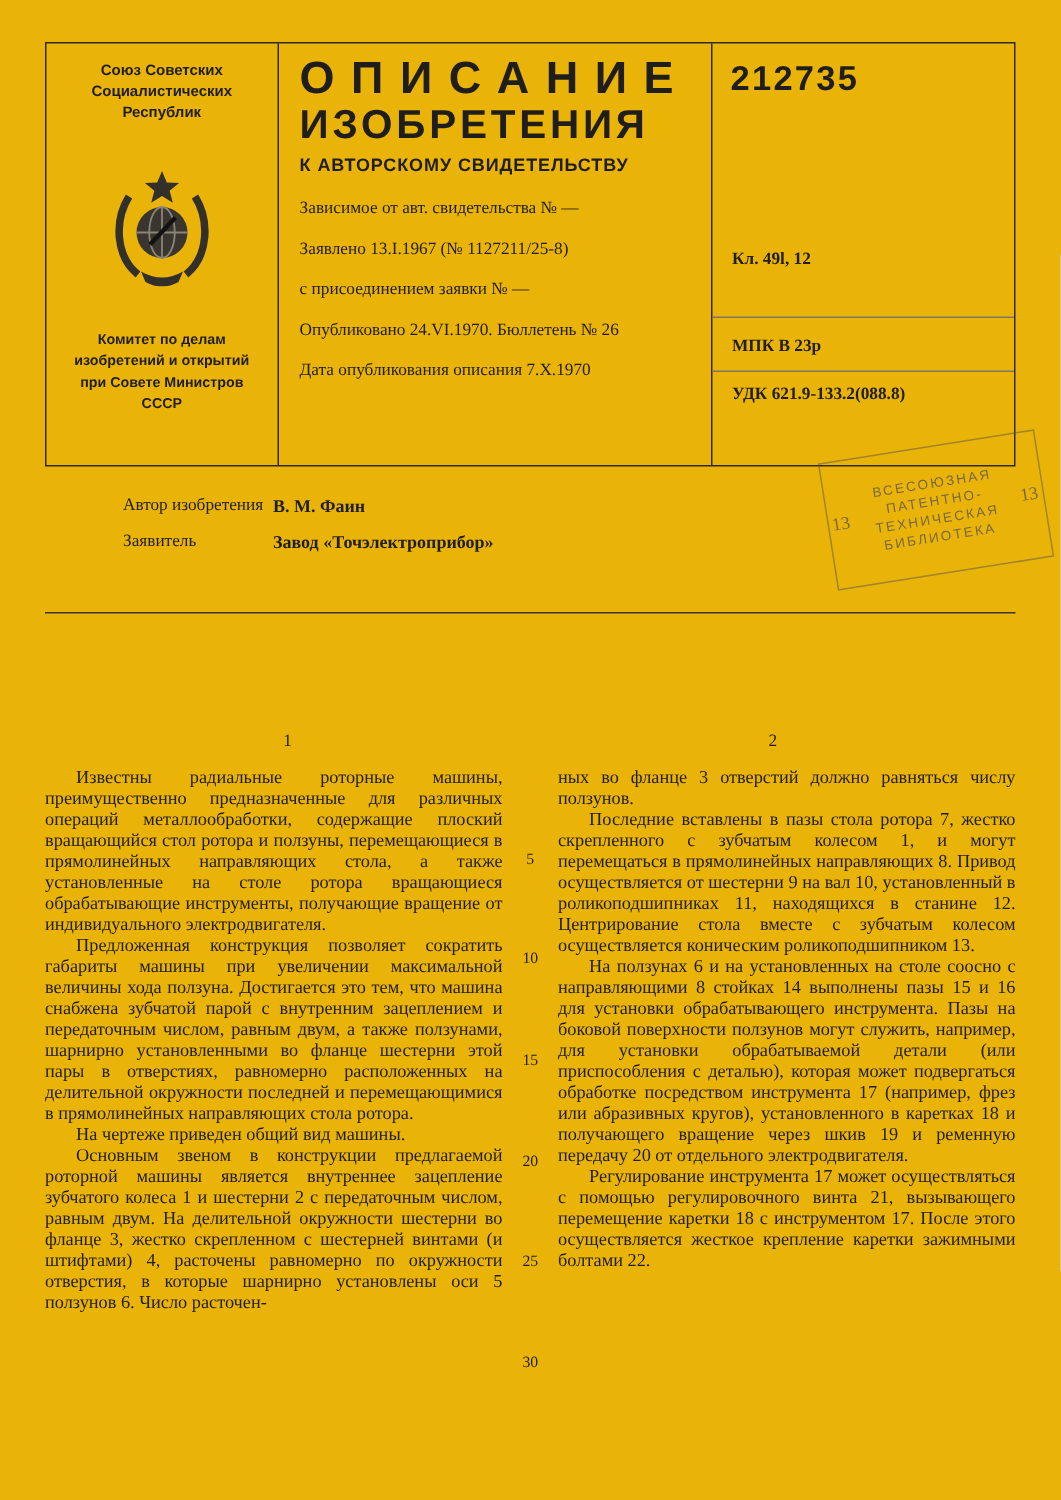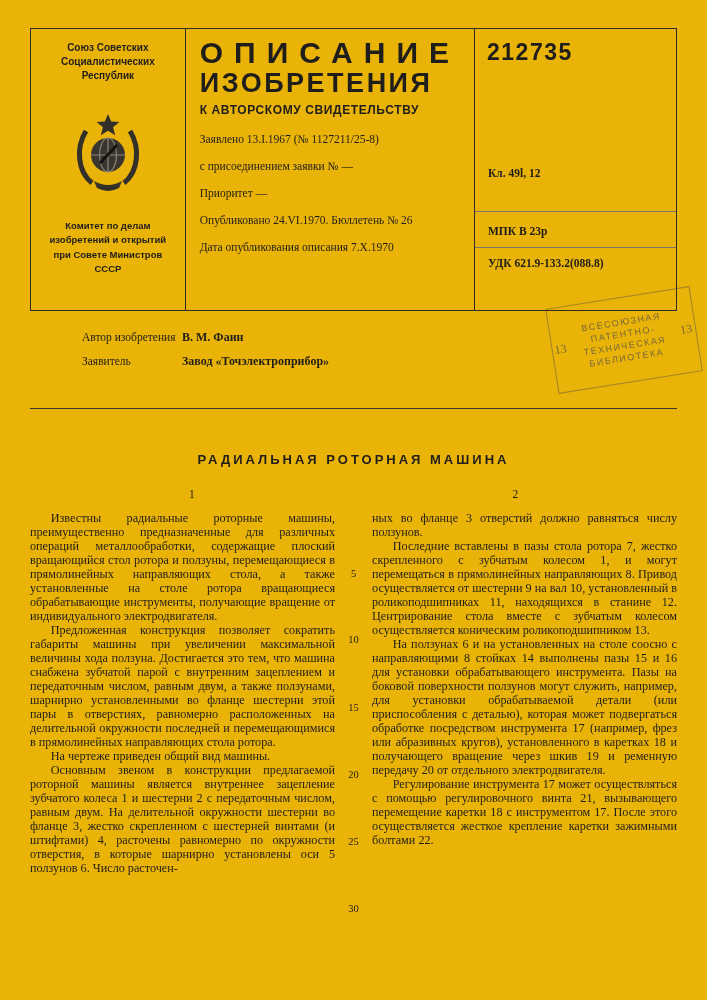--- a/index.html
+++ b/index.html
@@ -158,23 +158,23 @@
         </svg>
       </div>
       <div class="committee">Комитет по делам изобретений и открытий при Совете Министров СССР</div>
     </div>
 
     <div class="hb-mid">
       <div class="doc-type-1">ОПИСАНИЕ</div>
       <div class="doc-type-2">ИЗОБРЕТЕНИЯ</div>
       <div class="doc-subtitle">К АВТОРСКОМУ СВИДЕТЕЛЬСТВУ</div>
       <div class="meta">
+        <div class="meta-line">Зависимое от авт. свидетельства № —</div>
         <div class="meta-line">Заявлено 13.I.1967 (№ 1127211/25-8)</div>
         <div class="meta-line">с присоединением заявки № —</div>
-        <div class="meta-line">Приоритет —</div>
         <div class="meta-line">Опубликовано 24.VI.1970. Бюллетень № 26</div>
         <div class="meta-line">Дата опубликования описания 7.X.1970</div>
       </div>
     </div>
 
     <div class="hb-right">
       <div class="patent-number">212735</div>
       <div class="kl">Кл. 49l, 12</div>
       <div class="sep sep1"></div>
       <div class="mpk">МПК В 23р</div>
@@ -197,21 +197,20 @@
 
   <div class="stamp">
     <div class="s13 left">13</div>
     <div>ВСЕСОЮЗНАЯ</div>
     <div>ПАТЕНТНО-</div>
     <div>ТЕХНИЧЕСКАЯ</div>
     <div>БИБЛИОТЕКА</div>
     <div class="s13 right">13</div>
   </div>
 
-  <div class="main-title">РАДИАЛЬНАЯ РОТОРНАЯ МАШИНА</div>
 
   <div class="col-nums">
     <div>1</div>
     <div>2</div>
   </div>
 
   <div class="body">
     <div class="bcol first">
       <p>Известны радиальные роторные машины, преимущественно предназначенные для различных операций металлообработки, содержащие плоский вращающийся стол ротора и ползуны, перемещающиеся в прямолинейных направляющих стола, а также установленные на столе ротора вращающиеся обрабатывающие инструменты, получающие вращение от индивидуального электродвигателя.</p>
       <p>Предложенная конструкция позволяет сократить габариты машины при увеличении максимальной величины хода ползуна. Достигается это тем, что машина снабжена зубчатой парой с внутренним зацеплением и передаточным числом, равным двум, а также ползунами, шарнирно установленными во фланце шестерни этой пары в отверстиях, равномерно расположенных на делительной окружности последней и перемещающимися в прямолинейных направляющих стола ротора.</p>

